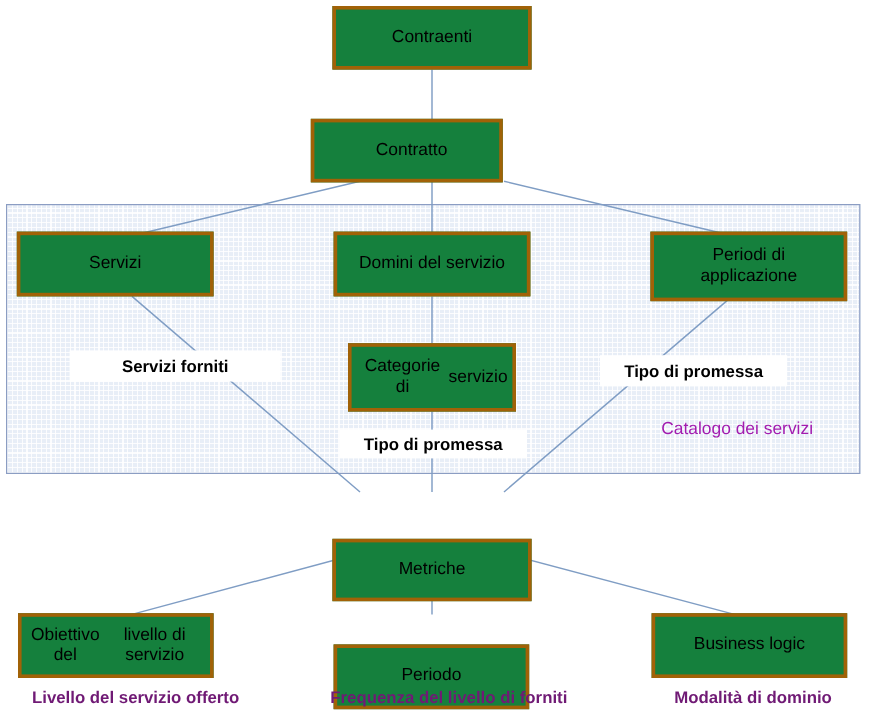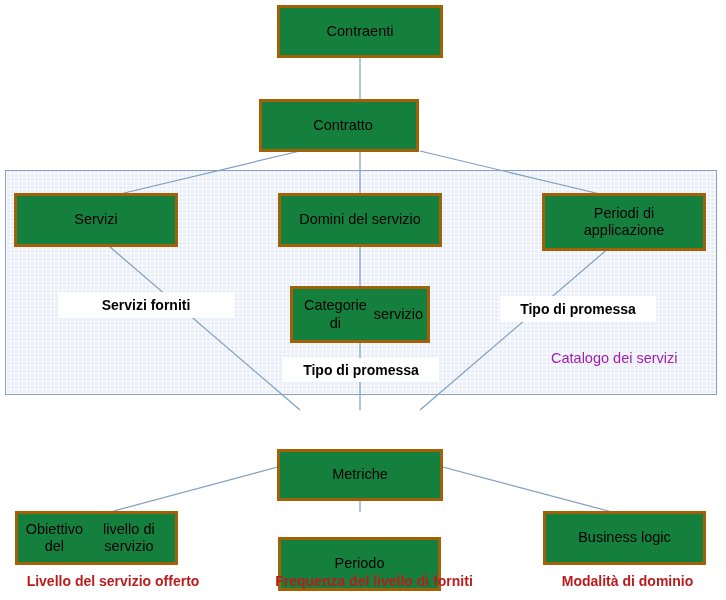--- a/index.html
+++ b/index.html
@@ -62,21 +62,21 @@
     font-size: 14px;
     font-weight: bold;
     color: #000000;
     padding: 2px 6px;
     white-space: nowrap;
   }
   .plain-label {
     position: absolute;
     font-size: 14px;
     font-weight: bold;
-    color: #b91c1c;
+    color: #701a75;
     text-align: center;
     white-space: nowrap;
   }
   .catalog-label {
     position: absolute;
     font-size: 14.5px;
     color: #a21caf;
     white-space: nowrap;
   }
 </style>

